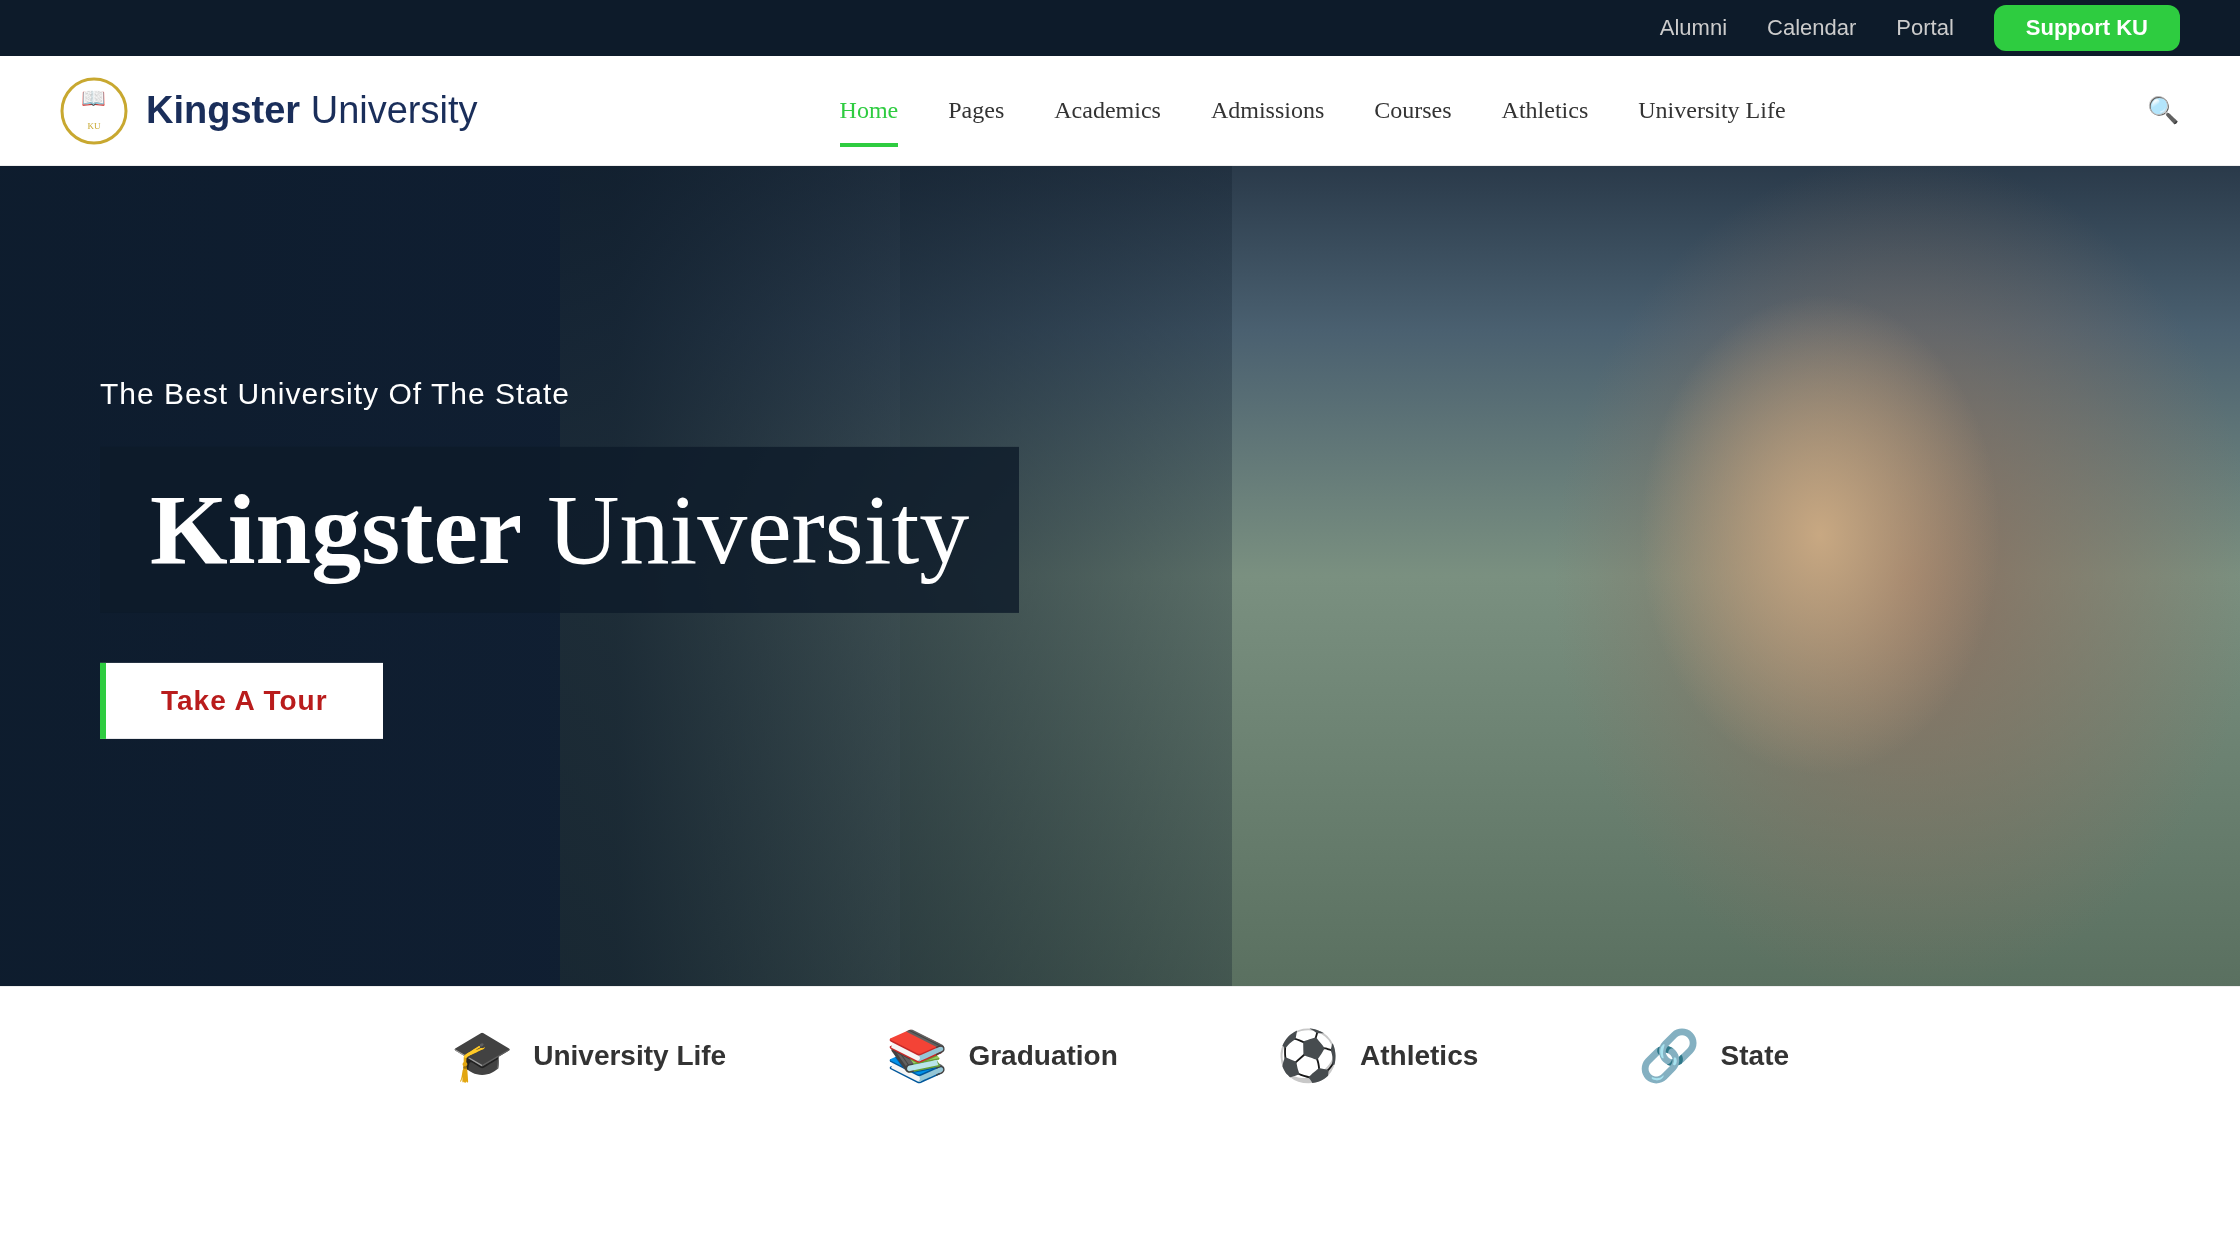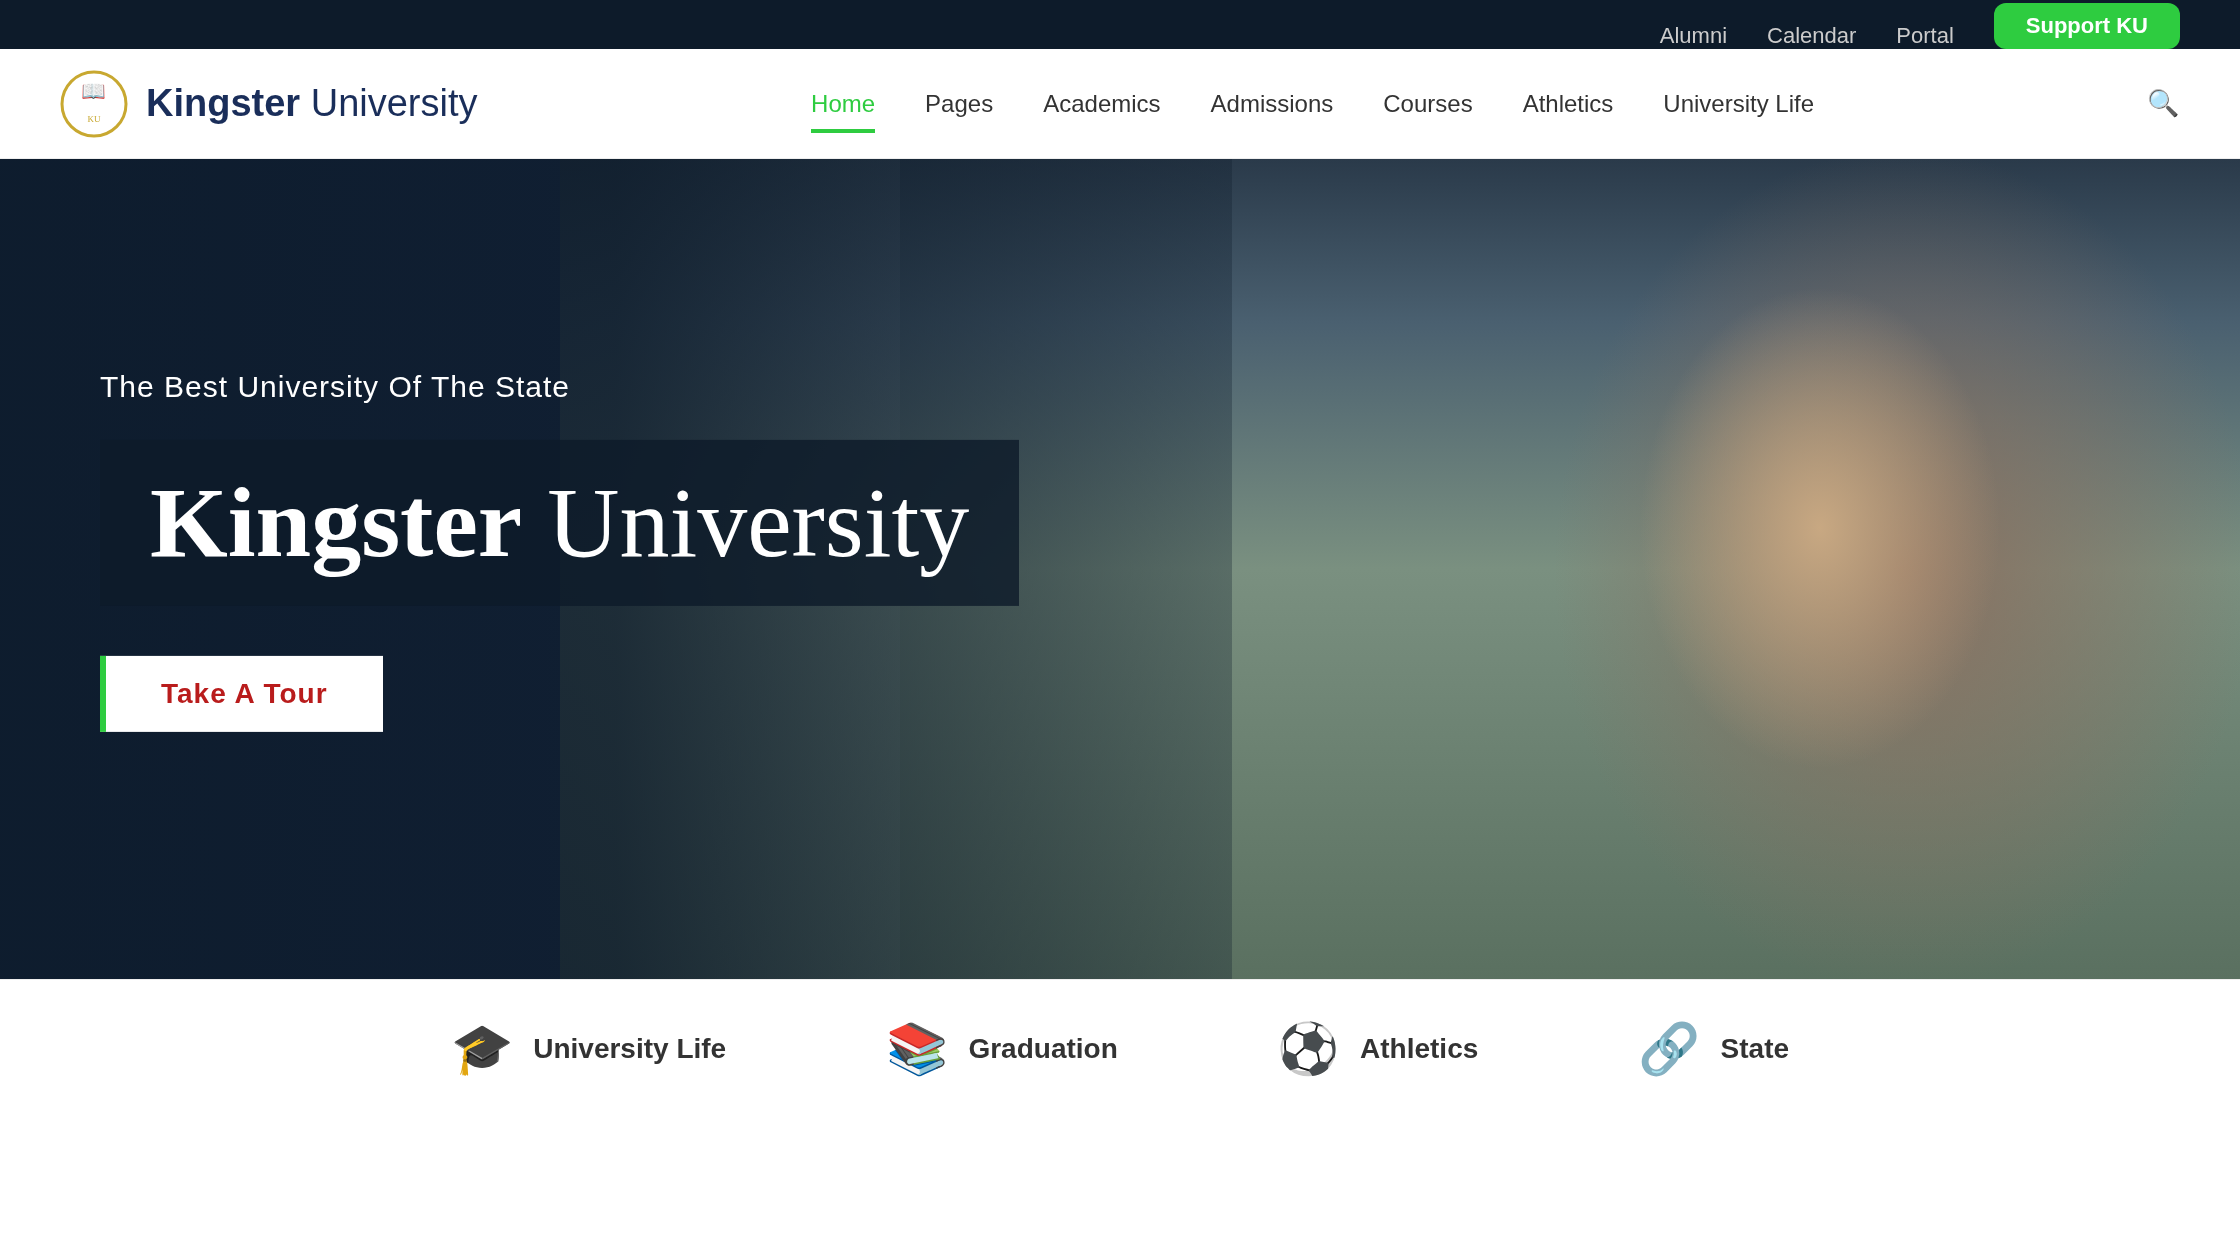--- a/index.html
+++ b/index.html
@@ -3,23 +3,23 @@
   <meta charset="utf-8">
   <style>
     * { margin: 0; padding: 0; box-sizing: border-box; }
     body { font-family: 'Georgia', serif; overflow-x: hidden; width: 2240px; }
 
     
     .top-bar {
       background: #0d1b2a;
       display: flex;
       justify-content: flex-end;
-      align-items: flex-end;
+      align-items: center;
       padding: 0 60px;
-      height: 49px;
+      height: 56px;
       gap: 40px;
     }
     .top-bar-link {
       color: #ccc;
       font-family: Arial, sans-serif;
       font-size: 22px;
       text-decoration: none;
       cursor: pointer;
     }
     .support-btn {
@@ -62,26 +62,26 @@
     .logo-text .bold {
       font-weight: bold;
     }
     .nav-links {
       display: flex;
       align-items: center;
       gap: 50px;
       list-style: none;
     }
     .nav-link {
-      font-family: Liberation Sans, sans-serif;
+      font-family: Liberation Serif, serif;
       font-size: 24px;
       color: #333;
       cursor: pointer;
       text-decoration: none;
-      padding-bottom: 12px;
+      padding-bottom: 20px;
     }
     .nav-link.active {
       color: #2ecc40;
       border-bottom: 4px solid #2ecc40;
     }
     .nav-search {
       font-size: 26px;
       color: #555;
       cursor: pointer;
     }

